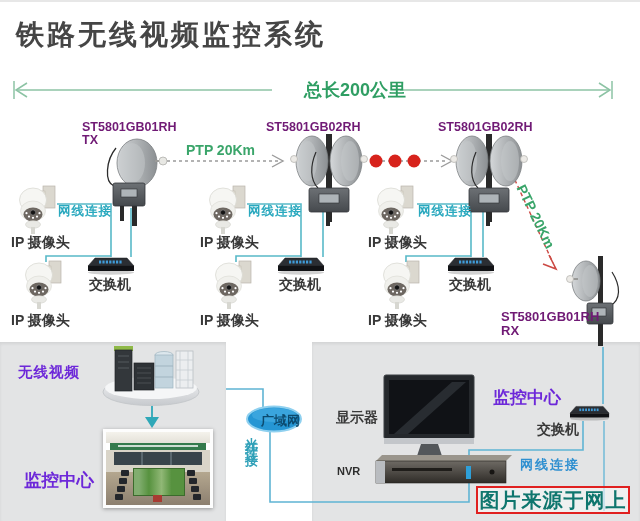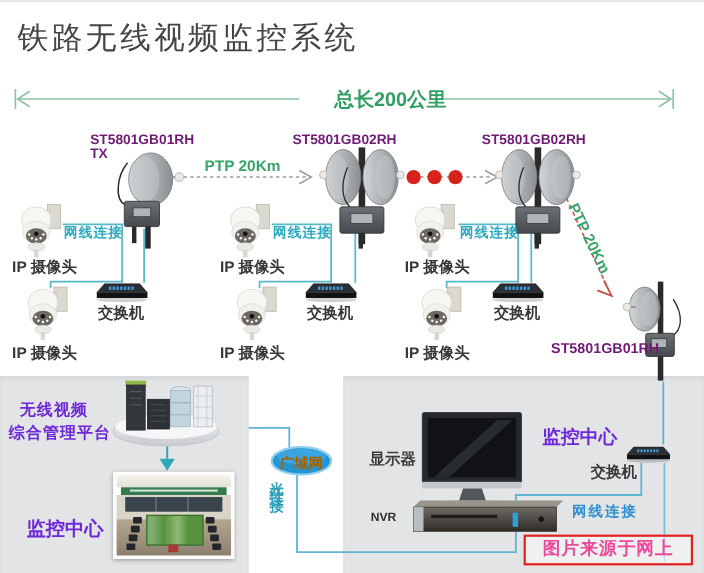--- a/index.html
+++ b/index.html
@@ -4,40 +4,40 @@
 <style>
   html,body{margin:0;padding:0;background:#ffffff;}
   #stage{
     position:relative;width:640px;height:521px;overflow:hidden;
     background:#ffffff;font-family:"Liberation Sans",sans-serif;
   }
   .abs{position:absolute;}
   .lbl{position:absolute;white-space:nowrap;color:#3f3f3f;
        font-family:"Liberation Sans",sans-serif;}
   .top-rule{left:0;top:0;width:640px;height:2px;background:#e7e7e7;}
-  .page-title{left:16px;top:16px;font-size:28px;font-weight:400;
+  .page-title{left:16px;top:16px;font-size:28px;font-weight:700;
               color:#454545;letter-spacing:3px;}
   .dim-label{left:266px;top:78px;width:140px;text-align:right;
              font-size:18px;font-weight:700;color:#2f9e63;}
   .ant-label{font-size:12.5px;font-weight:600;color:#701a75;line-height:13px;}
   .ptp{font-size:14px;font-weight:700;color:#3aa56a;}
   .ptp-rot{transform:rotate(64deg);transform-origin:left top;}
   .cable-lbl{font-size:12.5px;font-weight:700;color:#2aa9bf;letter-spacing:1px;}
   .cam-lbl,.sw-lbl{font-size:14px;font-weight:600;color:#383838;}
   .red-lbl{font-weight:700;color:#6d28d9;}
   .panel{background:#e3e4e5;box-shadow:inset 0 2px 3px rgba(0,0,0,0.07);}
   .panel-left{left:0;top:342px;width:226px;height:179px;}
   .panel-right{left:312px;top:342px;width:328px;height:179px;}
-  .wan-text{left:248px;top:412px;width:52px;text-align:center;font-size:13px;
-            font-weight:700;color:#a16207;}
+  .wan-text{left:248px;top:412px;width:52px;text-align:right;font-size:13px;
+            font-weight:700;color:#0c4a6e;}
   .fiber-text{left:242px;top:427px;height:78px;writing-mode:vertical-rl;
               font-size:13px;font-weight:600;color:#2fa0b8;letter-spacing:5px;}
   .watermark{left:476px;top:486px;width:150px;height:24px;
              border:2px solid #e02020;background:rgba(250,250,250,0.55);
-             color:#ec4899;font-size:16px;font-weight:600;text-align:center;
+             color:#0f766e;font-size:20px;font-weight:600;text-align:center;
              line-height:24px;letter-spacing:1px;}
   
   .photo{left:103px;top:429px;width:110px;height:79px;background:#ffffff;
          border:3px solid #fdfdfd;box-shadow:0 1px 4px rgba(0,0,0,0.35);
          box-sizing:border-box;}
   .photo>div{position:absolute;}
   .ph-ceiling{left:0;top:0;width:104px;height:11px;
               background:linear-gradient(#f4f2ec,#e4e1d8);}
   .ph-banner{left:4px;top:11px;width:96px;height:7px;background:#347a4c;}
   .ph-banner:after{content:"";position:absolute;left:8px;top:2px;width:80px;
@@ -281,20 +281,21 @@
     <div>TX</div>
   </div>
   <div class="lbl ant-label" style="left:266px;top:121px">
     <div>ST5801GB02RH</div>
   </div>
   <div class="lbl ant-label" style="left:438px;top:121px">
     <div>ST5801GB02RH</div>
   </div>
   <div class="lbl ant-label" style="left:501px;top:310px;font-size:13px;line-height:14px">
     <div>ST5801GB01RH</div>
+    <div>RX</div>
   </div>
 
   <div class="lbl ptp" style="left:186px;top:142px">PTP 20Km</div>
   <div class="lbl ptp ptp-rot" style="left:528px;top:182px">PTP 20Km</div>
 
   <div class="lbl cable-lbl" style="left:58px;top:203px">网线连接</div>
   <div class="lbl cam-lbl" style="left:11px;top:234px">IP 摄像头</div>
   <div class="lbl cam-lbl" style="left:11px;top:312px">IP 摄像头</div>
   <div class="lbl sw-lbl" style="left:89px;top:276px">交换机</div>
 
@@ -302,21 +303,20 @@
   <div class="lbl cam-lbl" style="left:200px;top:234px">IP 摄像头</div>
   <div class="lbl cam-lbl" style="left:200px;top:312px">IP 摄像头</div>
   <div class="lbl sw-lbl" style="left:279px;top:276px">交换机</div>
 
   <div class="lbl cable-lbl" style="left:418px;top:203px">网线连接</div>
   <div class="lbl cam-lbl" style="left:368px;top:234px">IP 摄像头</div>
   <div class="lbl cam-lbl" style="left:368px;top:312px">IP 摄像头</div>
   <div class="lbl sw-lbl" style="left:449px;top:276px">交换机</div>
 
   <div class="lbl red-lbl" style="left:18px;top:363px;font-size:14.5px;letter-spacing:1px">无线视频</div>
-  <div class="lbl red-lbl" style="left:8px;top:384px;font-size:14.5px;letter-spacing:1px">综合管理平台</div>
   <div class="lbl red-lbl" style="left:24px;top:468px;font-size:17.5px">监控中心</div>
 
   <div class="abs photo">
     <div class="ph-ceiling"></div>
     <div class="ph-banner"></div>
     <div class="ph-wall"></div>
     <div class="ph-screens"></div>
     <div class="ph-floor"></div>
     <div class="ph-table"></div>
     <div class="chair" style="left:15px;top:38px"></div>

